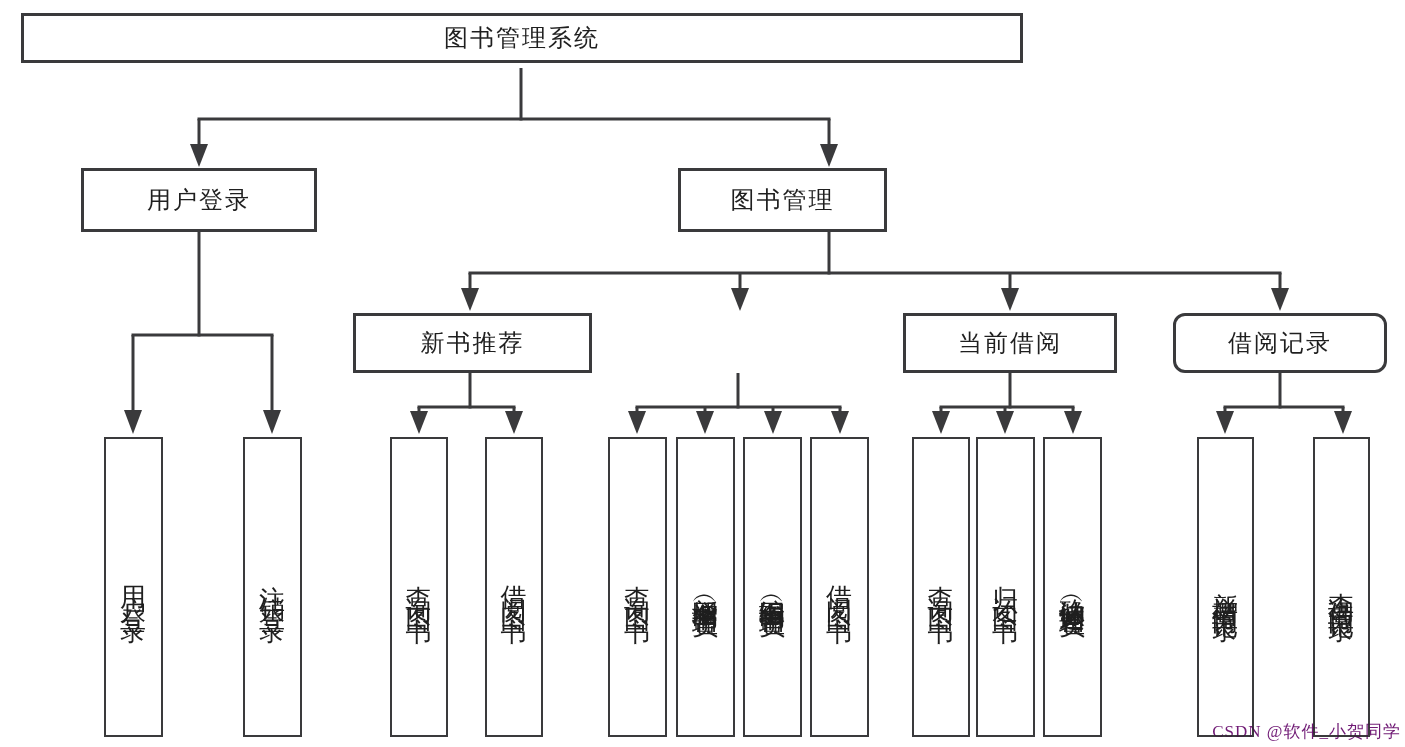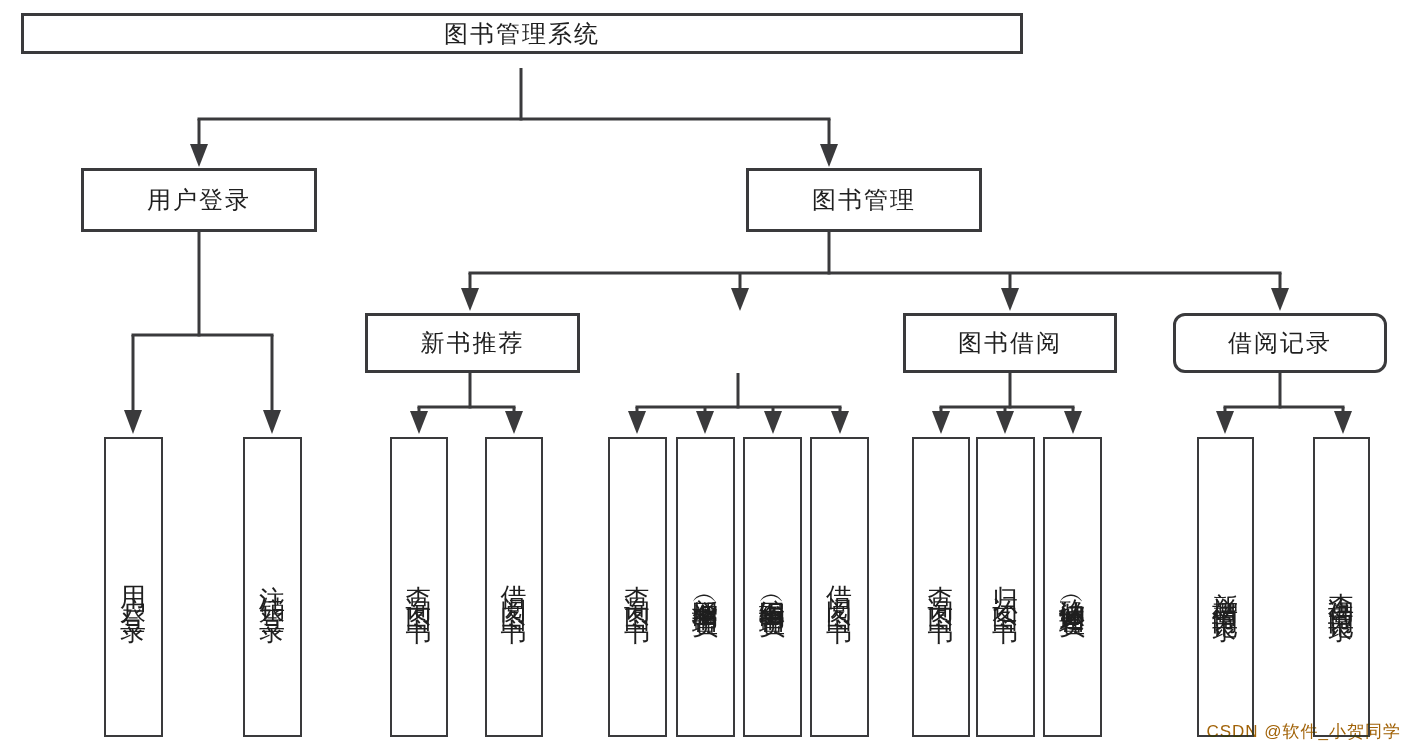--- a/index.html
+++ b/index.html
@@ -44,24 +44,25 @@
   }
   .box.v.loose  { letter-spacing: 11px; }
   .box.v.medium { letter-spacing: 5px; }
   .box.v.tight  { letter-spacing: 2px; }
   .watermark {
     position: absolute;
     right: 4px;
     bottom: 4px;
     font-size: 17px;
     letter-spacing: 1px;
-    color: #a16207;
+    color: #701a75;
     z-index: 3;
     mix-blend-mode: darken;
     white-space: nowrap;
+    font-family: Liberation Serif, serif;
   }
 </style>
 </head>
 <body>
 
 <div class="canvas">
 
   <svg class="connectors" viewBox="0 0 1405 747" xmlns="http://www.w3.org/2000/svg" stroke="#3a3a3c" stroke-width="3" fill="#3a3a3c">
 
     <line x1="521" y1="68" x2="521" y2="120.5"></line>
@@ -117,27 +118,27 @@
     <polygon points="1064,411 1082,411 1073,434" stroke="none"></polygon>
 
     <line x1="1280" y1="373" x2="1280" y2="408.5"></line>
     <line x1="1223.5" y1="407" x2="1344.5" y2="407"></line>
     <line x1="1225" y1="407" x2="1225" y2="412"></line>
     <polygon points="1216,411 1234,411 1225,434" stroke="none"></polygon>
     <line x1="1343" y1="407" x2="1343" y2="412"></line>
     <polygon points="1334,411 1352,411 1343,434" stroke="none"></polygon>
   </svg>
 
-  <div class="box h" style="left:21px; top:13px; width:1002px; height:41px;">图书管理系统</div>
+  <div class="box h" style="left:21px; top:13px; width:1002px; height:50px;">图书管理系统</div>
 
   <div class="box h" style="left:81px; top:168px; width:236px; height:64px;">用户登录</div>
-  <div class="box h" style="left:746px; top:168px; width:236px; height:64px;">图书管理</div>
+  <div class="box h" style="left:678px; top:168px; width:209px; height:64px;">图书管理</div>
 
-  <div class="box h" style="left:365px; top:313px; width:215px; height:60px;font-family:Liberation Serif, serif;">新书推荐</div>
-  <div class="box h" style="left:903px; top:313px; width:214px; height:60px;">图书借阅</div>
+  <div class="box h" style="left:353px; top:313px; width:239px; height:60px;font-family:Liberation Serif, serif;">新书推荐</div>
+  <div class="box h" style="left:903px; top:313px; width:214px; height:60px;">当前借阅</div>
   <div class="box h" style="left:1173px; top:313px; width:214px; height:60px;border-radius:12px;">借阅记录</div>
 
   <div class="box v loose" style="left:104px; width:59px;">用户登录</div>
   <div class="box v loose" style="left:243px; width:59px;">注销登录</div>
 
   <div class="box v loose" style="left:390px; width:58px;">查询图书</div>
   <div class="box v loose" style="left:485px; width:58px;">借阅图书</div>
 
   <div class="box v loose" style="left:608px; width:59px;">查询图书</div>
   <div class="box v tight" style="left:676px; width:59px;">新增图书（管理员）</div>

